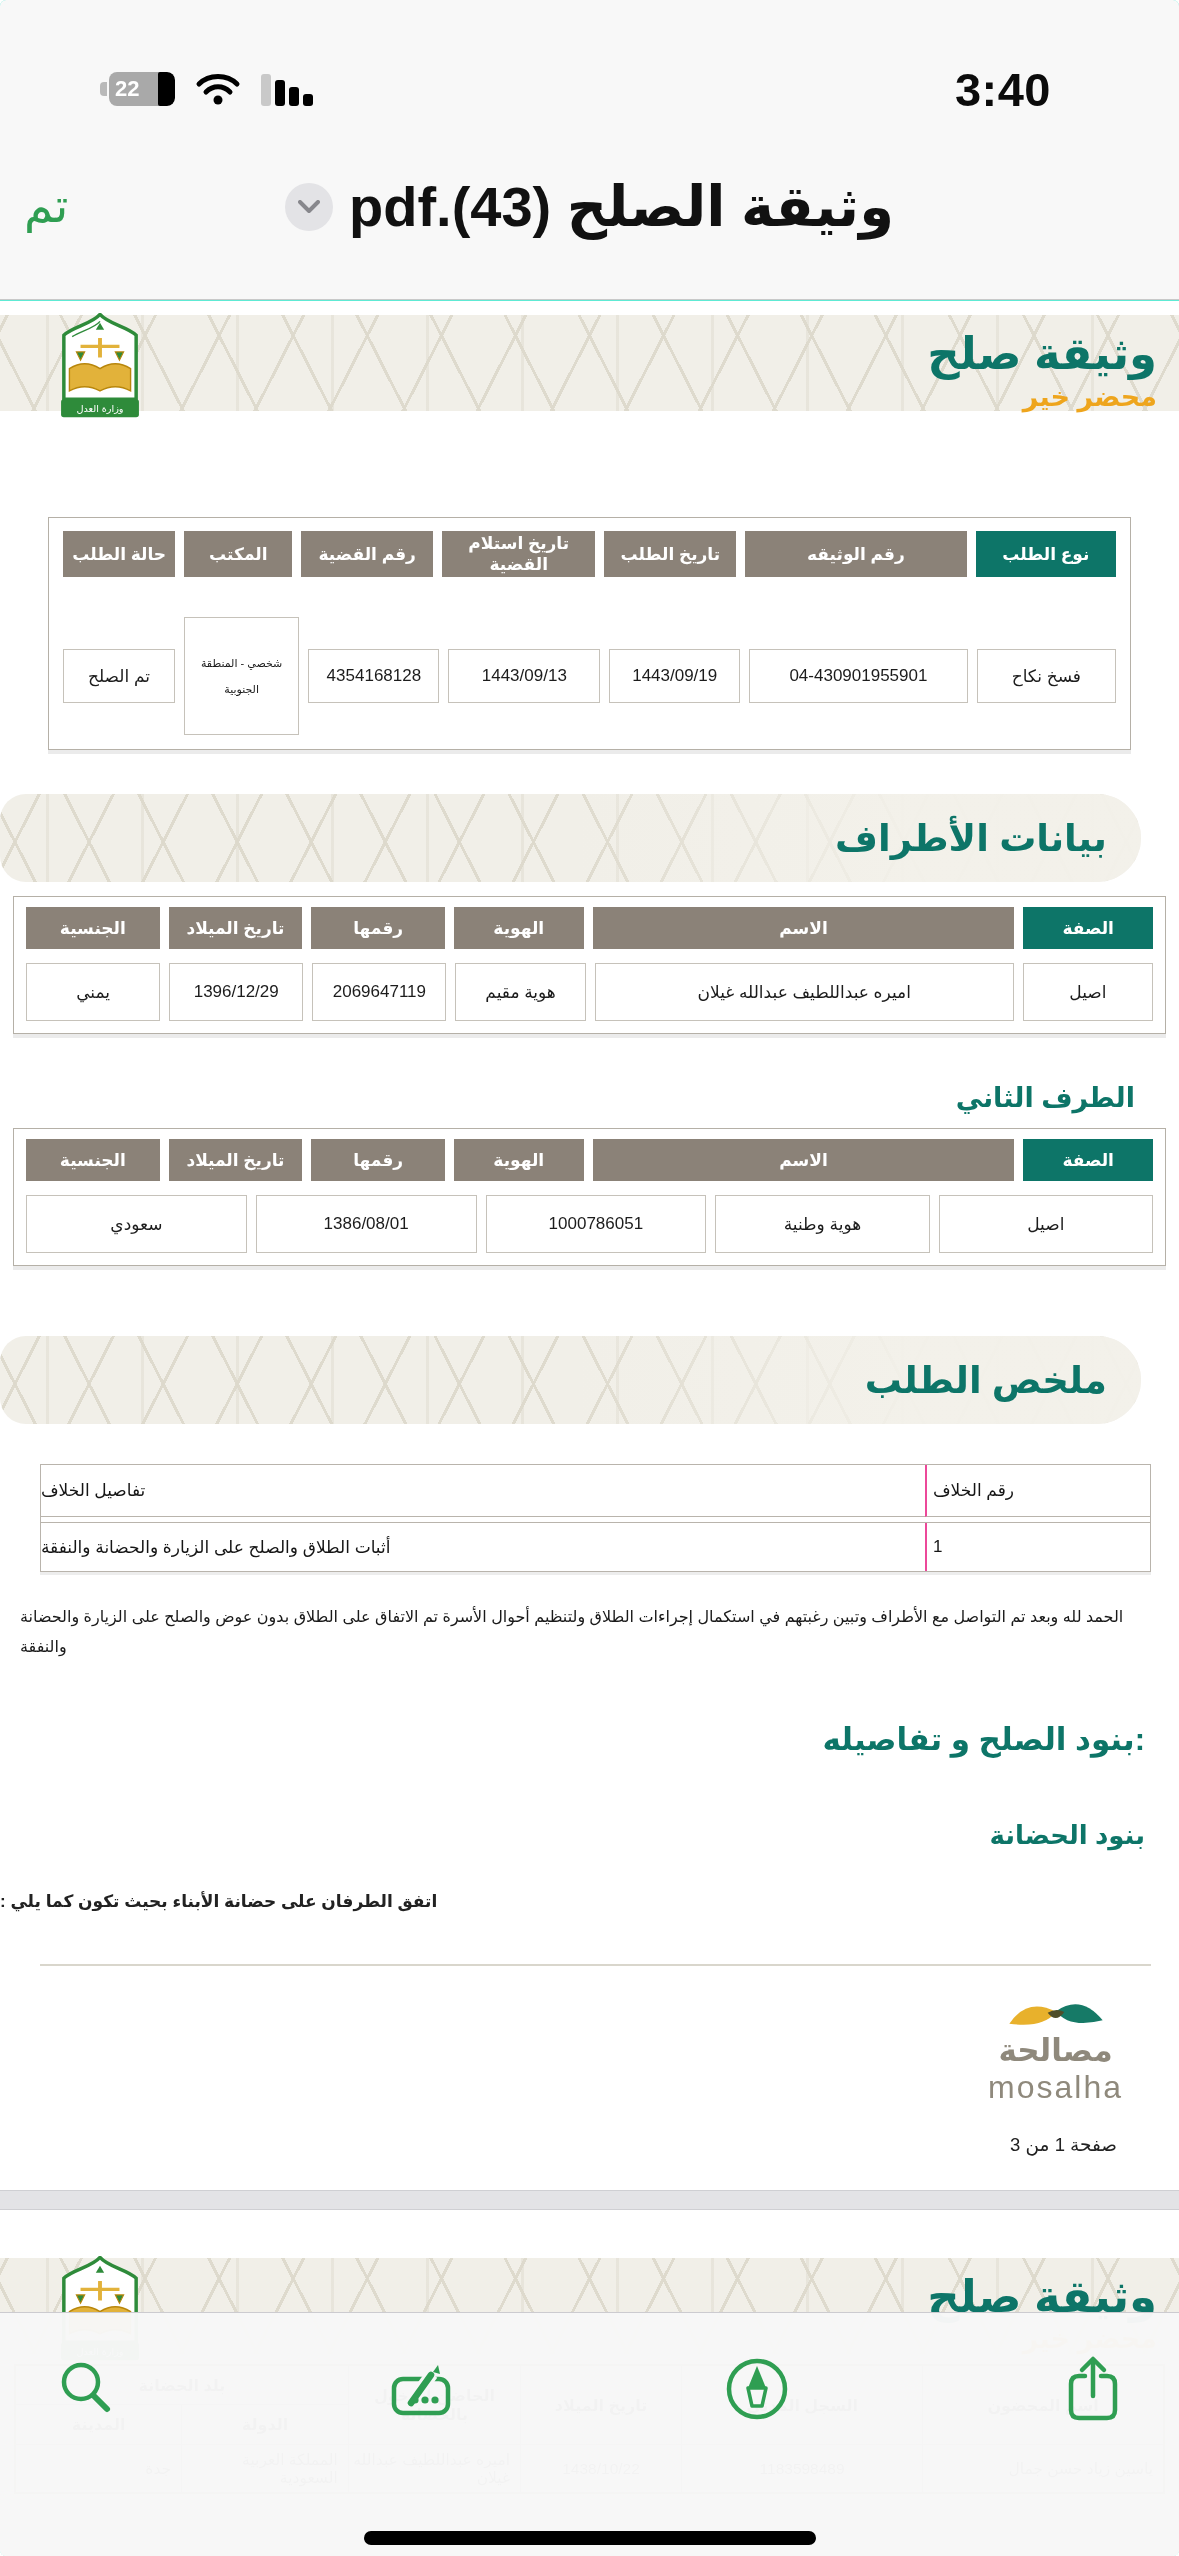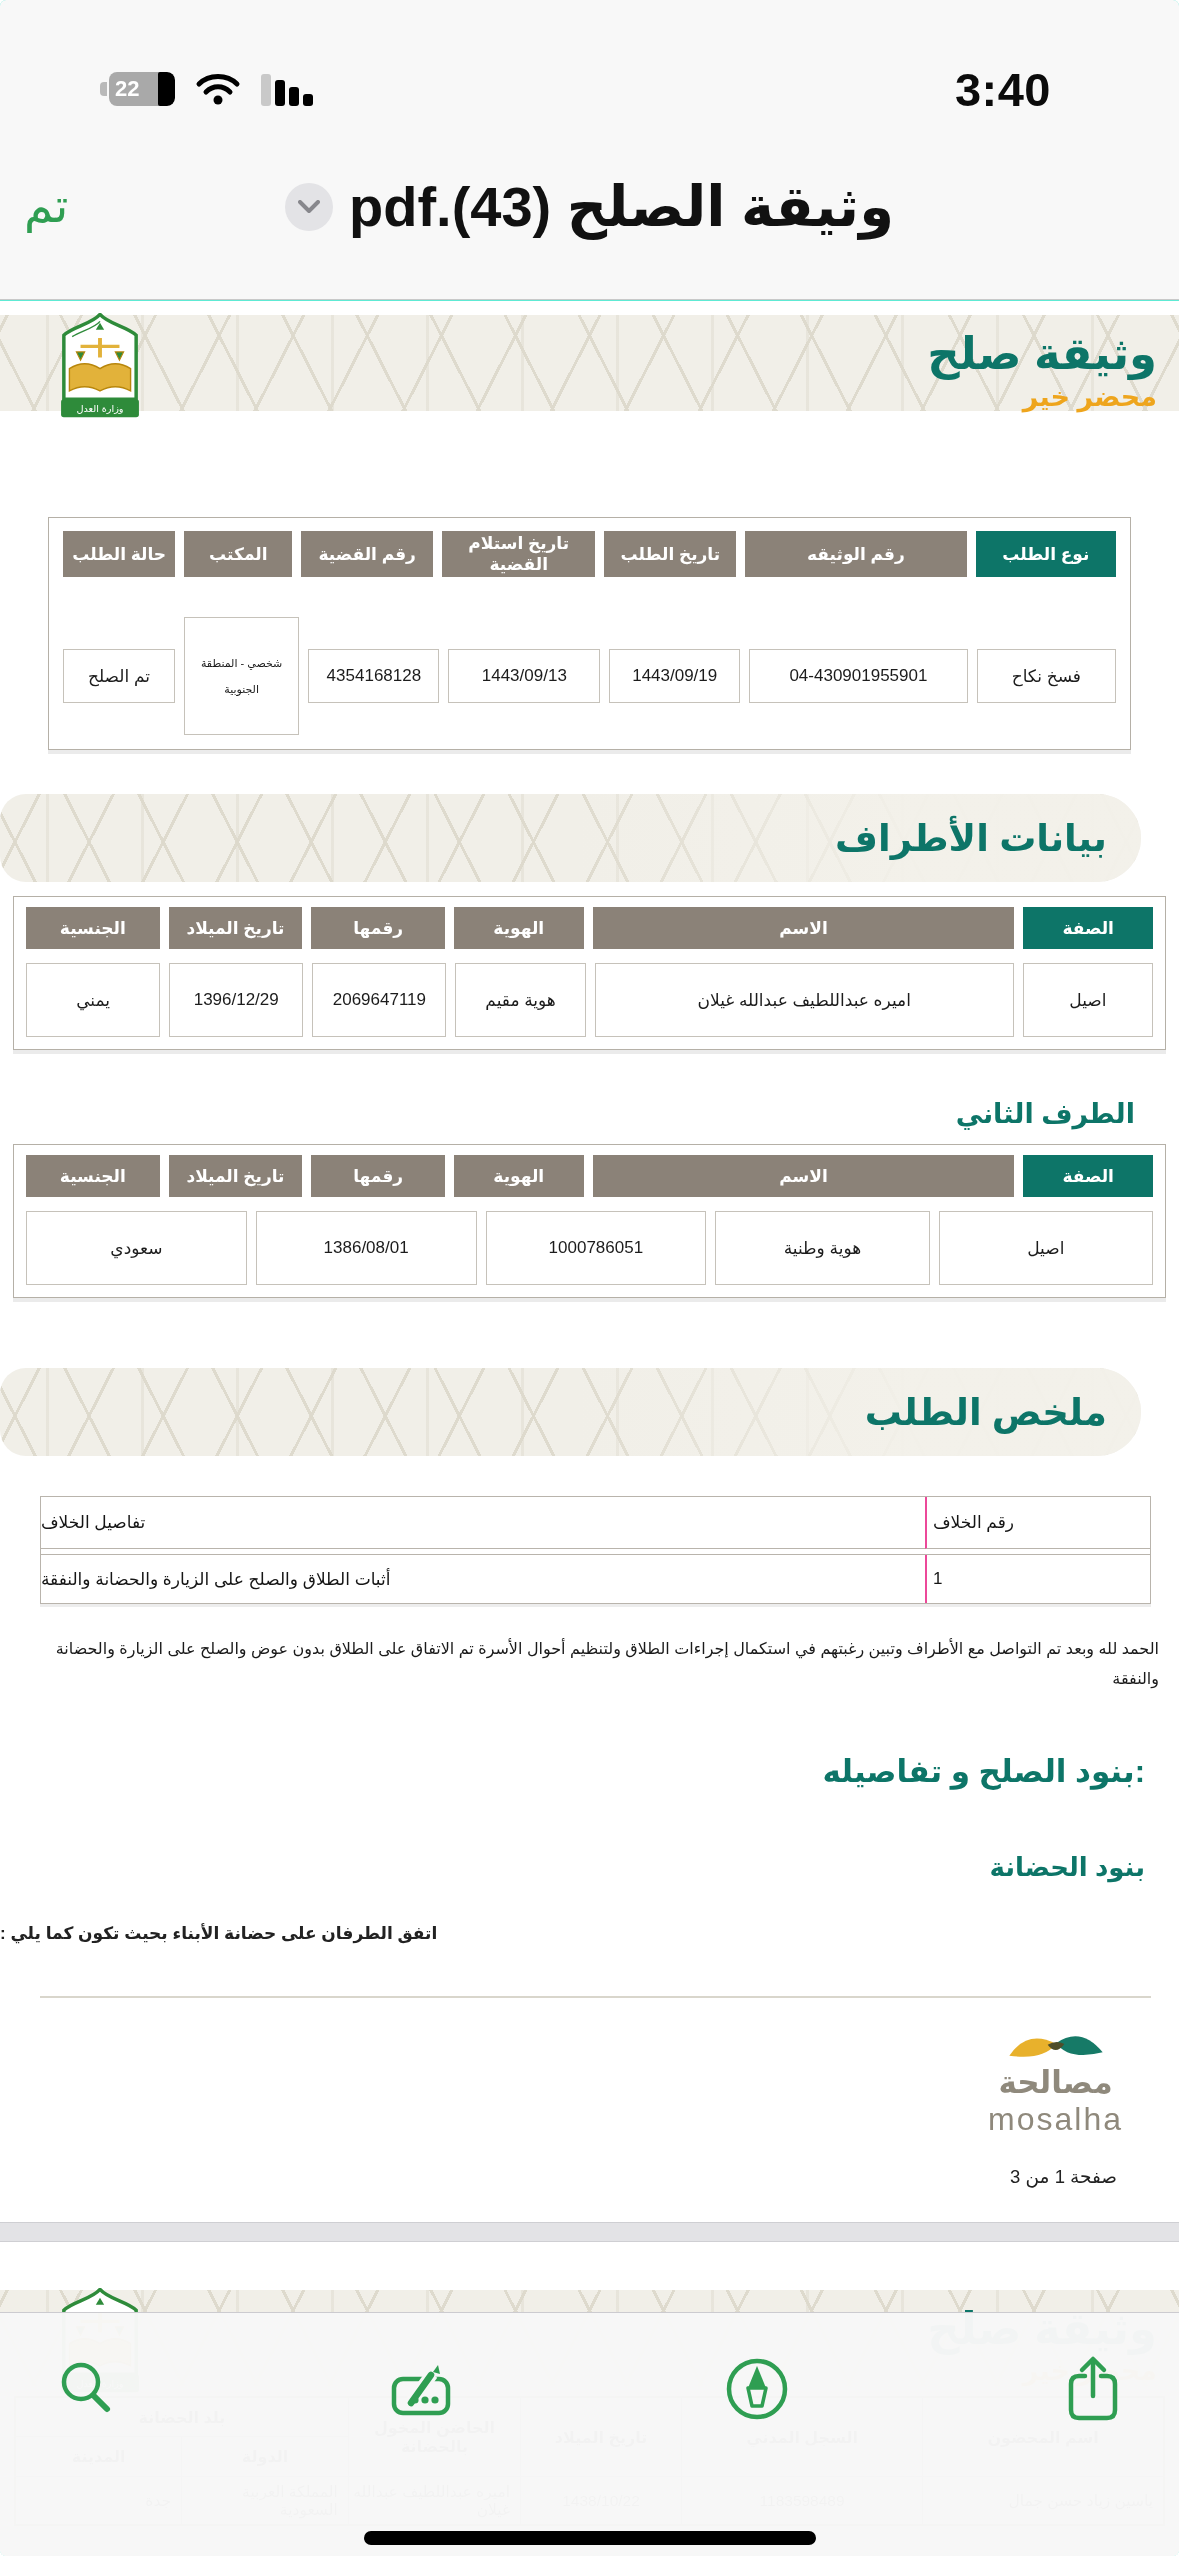--- a/index.html
+++ b/index.html
@@ -57,34 +57,34 @@
   
   .sec-band { position:relative; height:88px; margin:44px 38px 0 0; border-radius:26px 44px 44px 26px; overflow:hidden; }
   .sec-band::before { content:""; position:absolute; inset:0; background:linear-gradient(to right, rgba(243,241,234,0) 50%, rgba(243,241,234,.96) 80%); }
   .sec-title { position:absolute; right:34px; top:0; height:88px; display:flex; align-items:center; font-size:37px; font-weight:700; color:#0d7568; z-index:2; }
 
   .party-h { margin:26px 44px 0 0; text-align:right; font-size:27px; font-weight:700; color:#0d7568; }
 
   .ptable { margin:14px 13px 0; border:1px solid #b5b0a7; box-shadow:0 4px 0 rgba(0,0,0,.08); padding:10px 12px 12px; background:#fff; }
   .ptable .th { height:42px; }
   .ptable .vals { margin-top:14px; }
-  .ptable .td { height:74px; }
+  .ptable .td { height:58px; }
   .p0{flex:1.00}.p1{flex:3.25}.p2{flex:1.00}.p3{flex:1.03}.p4{flex:1.03}.p5{flex:1.03}
 
   
   .dtable { margin:40px 28px 0 40px; border:1px solid #b9b4ac; box-shadow:0 3px 0 rgba(0,0,0,.07); display:grid; grid-template-columns:225px 1fr; background:#fff; }
   .dcell { font-size:17px; color:#151515; display:flex; align-items:center; }
   .dcell.right { border-left:1px solid #b9b4ac; justify-content:flex-end; padding-left:6px; padding-right:4px; }
   .dcell.wide { justify-content:flex-end; padding-right:8px; }
   .dh { height:52px; border-bottom:1px solid #b9b4ac; }
   .dspace { grid-column:1 / 3; height:6px; border-bottom:1px solid #b9b4ac; }
   .dspace + .dcell, .dd { height:48px; }
   .dtable[dir="rtl"] .dcell.right { border-left:2px solid #ec4899; }
 
-  .para { margin:30px 20px 0; text-align:right; font-size:16px; color:#1a1a1a; direction:rtl; line-height:1.9; }
+  .para { margin:30px 20px 0; text-align:left; font-size:16px; color:#1a1a1a; direction:rtl; line-height:1.9; }
 
   .terms-h { margin:58px 34px 0 0; text-align:right; font-size:31px; font-weight:700; color:#0d7568; }
   .cust-h  { margin:62px 34px 0 0; text-align:right; font-size:26px; font-weight:700; color:#0d7568; }
   .cust-intro { margin:40px 32px 0 0; text-align:left; font-size:17px; font-weight:700; color:#222; direction:rtl; }
 
   .divider { margin:52px 28px 0 40px; border-top:2px solid #d9d6cc; }
 
   .mosalha { margin:26px 56px 0 0; display:flex; flex-direction:column; align-items:flex-end; }
   .mosalha .inner { display:flex; flex-direction:column; align-items:center; }
   .mos-ar { font-size:31px; color:#8f897c; font-weight:700; letter-spacing:1px; }

